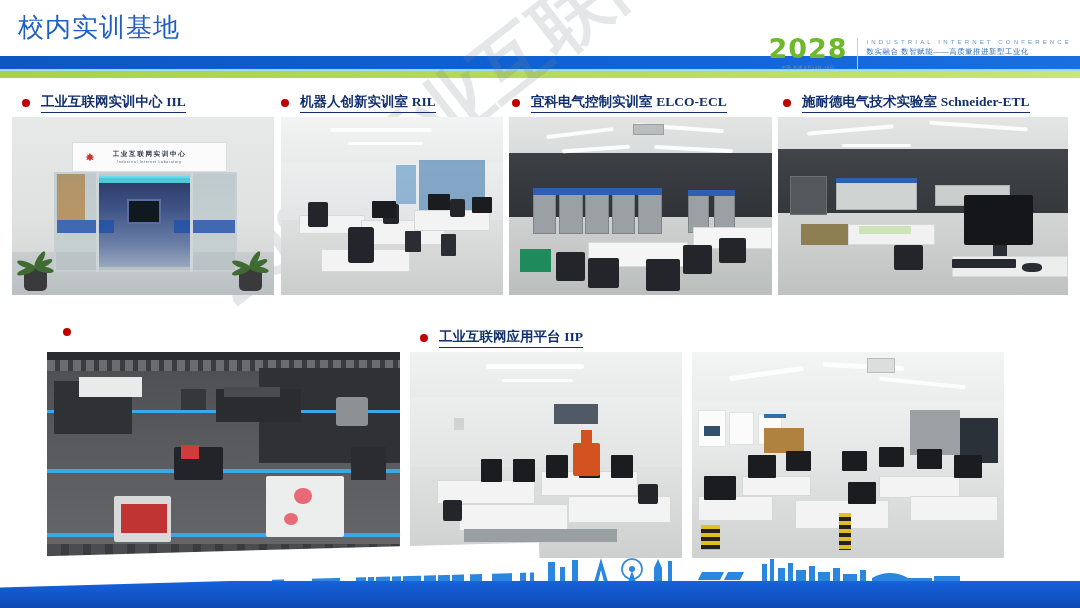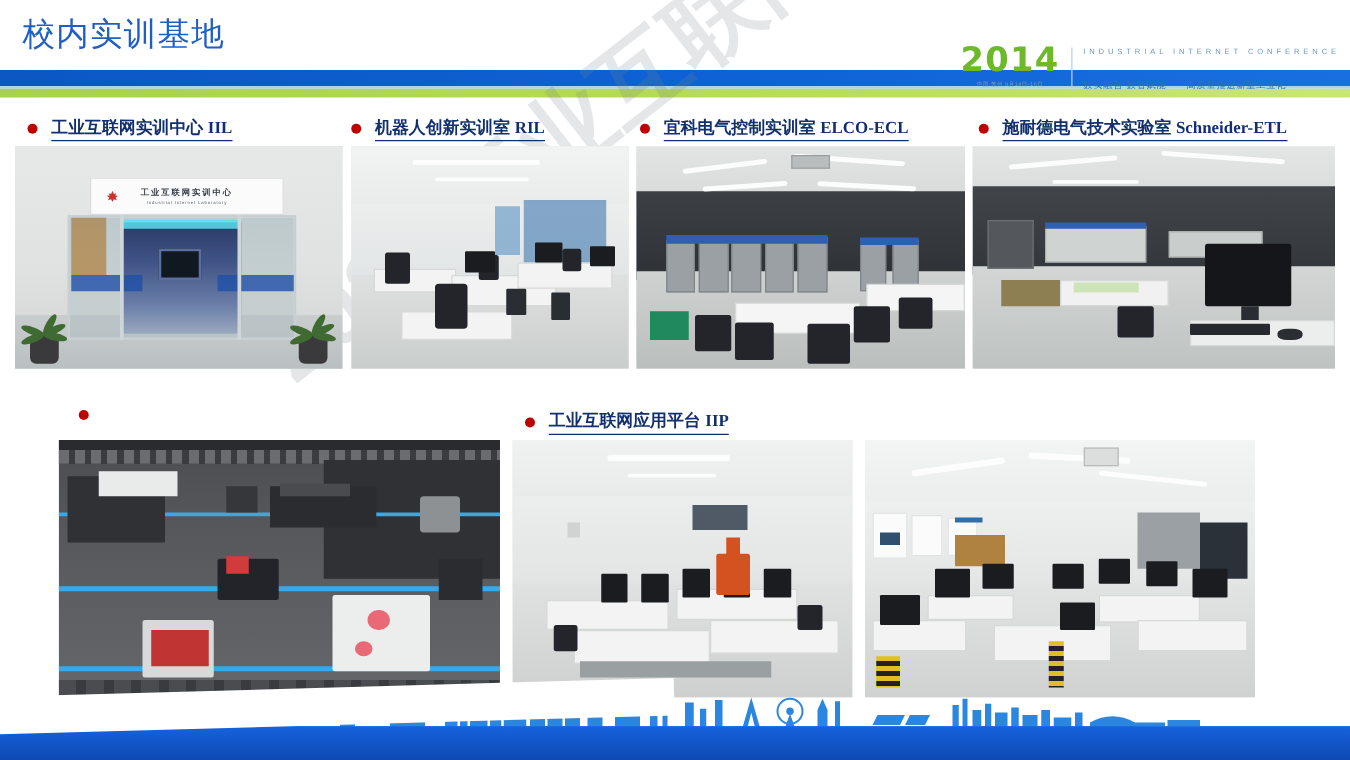--- a/index.html
+++ b/index.html
@@ -43,21 +43,21 @@
   .logo-div { width:1px; background:#bcd0e4; align-self:stretch; margin-top:2px; }
   .logo-right { padding-left:9px; }
   .logo-cn {
     font-size:20px; font-weight:700; color:#1765c8; letter-spacing:6px;
     line-height:1.05; white-space:nowrap;
   }
   .logo-en {
     font-size:6.1px; color:#6f97c4; letter-spacing:3.1px; margin-top:2px; white-space:nowrap;
   }
   .logo-sub {
-    font-size:7.4px; color:#2f6fba; letter-spacing:0.6px; margin-top:18px; white-space:nowrap;
+    font-size:7.4px; color:#2f6fba; letter-spacing:0.6px; margin-top:2px; white-space:nowrap;
   }
 
   
   .cap {
     position:absolute; display:flex; align-items:center; white-space:nowrap;
   }
   .cap .dot {
     width:8px; height:8px; border-radius:50%;
     background:#c00000; margin-right:11px; flex:none;
   }
@@ -142,21 +142,21 @@
 <div class="slide">
 
   <div class="header">
     <div class="slide-title">校内实训基地</div>
     <div class="bar-blue"></div>
     <div class="bar-cyan"></div>
     <div class="bar-green"></div>
 
     <div class="logo">
       <div class="logo-left">
-        <div class="logo-2023">2014</div>
+        <div class="logo-2023">2028</div>
         <div class="logo-date">中国·苏州  9月14日-16日</div>
       </div>
       <div class="logo-div"></div>
       <div class="logo-right">
         <div class="logo-en">INDUSTRIAL INTERNET CONFERENCE</div>
         <div class="logo-sub">数实融合 数智赋能——高质量推进新型工业化</div>
       </div>
     </div>
   </div>
 

